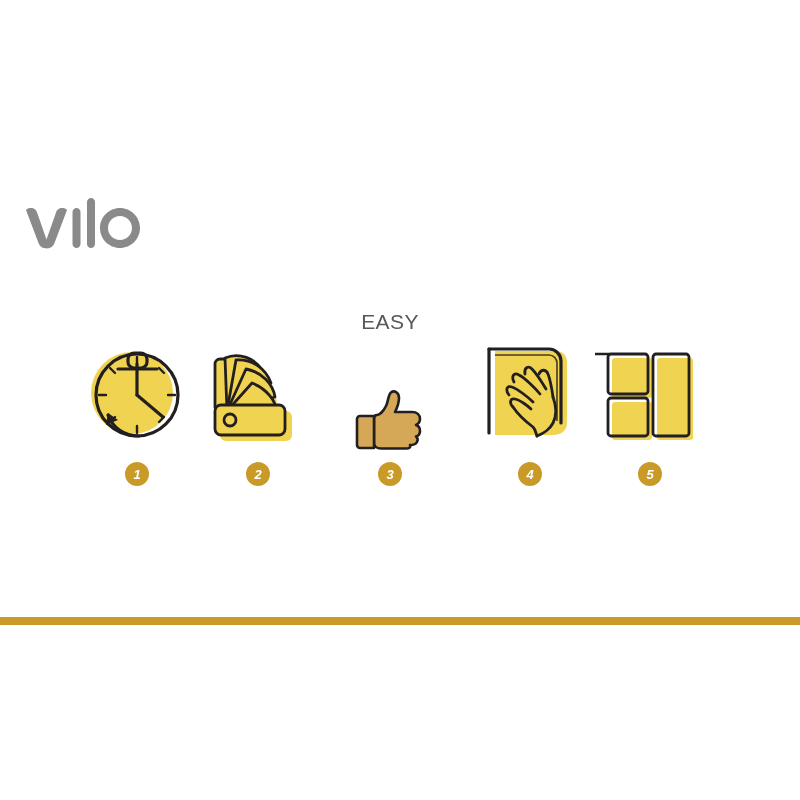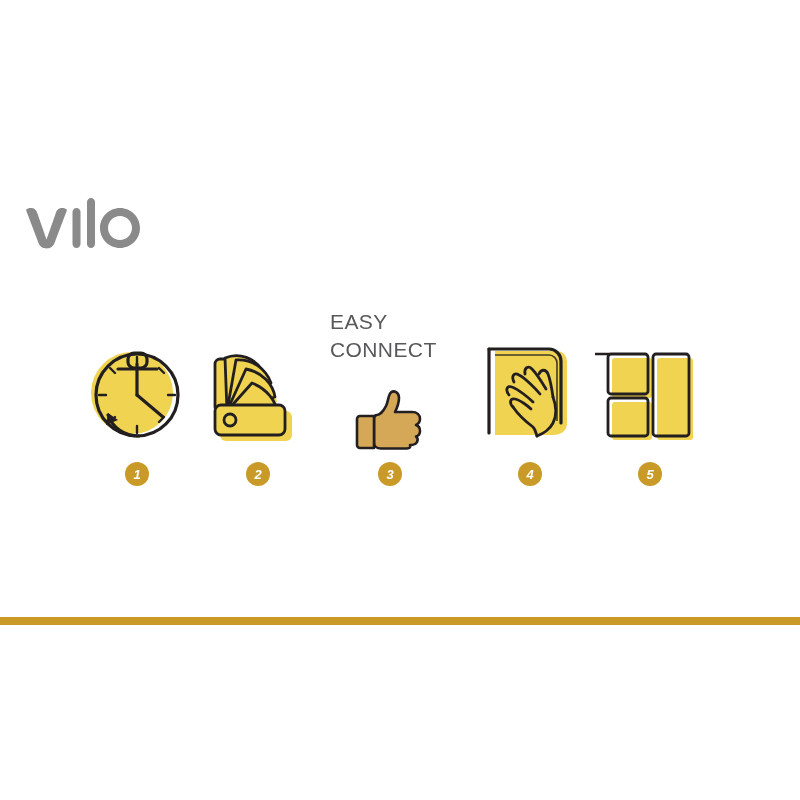--- a/index.html
+++ b/index.html
@@ -56,21 +56,21 @@
     align-items: flex-end;
     justify-content: center;
   }
   .feature-art svg { display: block; }
 
   .feature-caption {
     position: absolute;
     left: 0;
     top: 8px;
     width: 120px;
-    text-align: left;
+    text-align: center;
     color: #58585a;
     font-size: 21px;
     line-height: 28px;
     letter-spacing: 0.4px;
     font-family: "Liberation Sans", sans-serif;
   }
 
   .badge {
     position: absolute;
     left: 50%;
@@ -186,21 +186,20 @@
           </g>
           <circle cx="27" cy="85" r="6" fill="#f0d451" stroke="#231f20" stroke-width="2.8"></circle>
         </svg>
       </div>
       <div class="badge">2</div>
     </div>
 
     <div class="feature f3">
       <div class="feature-caption">
         <div>EASY</div>
-        <div>CONNECT</div>
       </div>
       <div class="feature-art" style="height:150px;">
         <svg width="76" height="62" viewBox="0 0 76 62" xmlns="http://www.w3.org/2000/svg">
           <g fill="#d4a857" stroke="#231f20" stroke-width="2.6" stroke-linejoin="round" stroke-linecap="round">
 
             <path d="M25 27 C27 27 31 24 34 18 C36.5 13 36 7 39 4.5
                      C42 2 47 4 47 10 C47 15 45 20 43 24
                      L60 24 C65 24 68 27 68 31 C68 34 66 36 64 37
                      C67 38 68 40 68 43 C68 46 66 48 64 48.5
                      C66 50 66 52 65 54 C64 56 61 57 58 57

